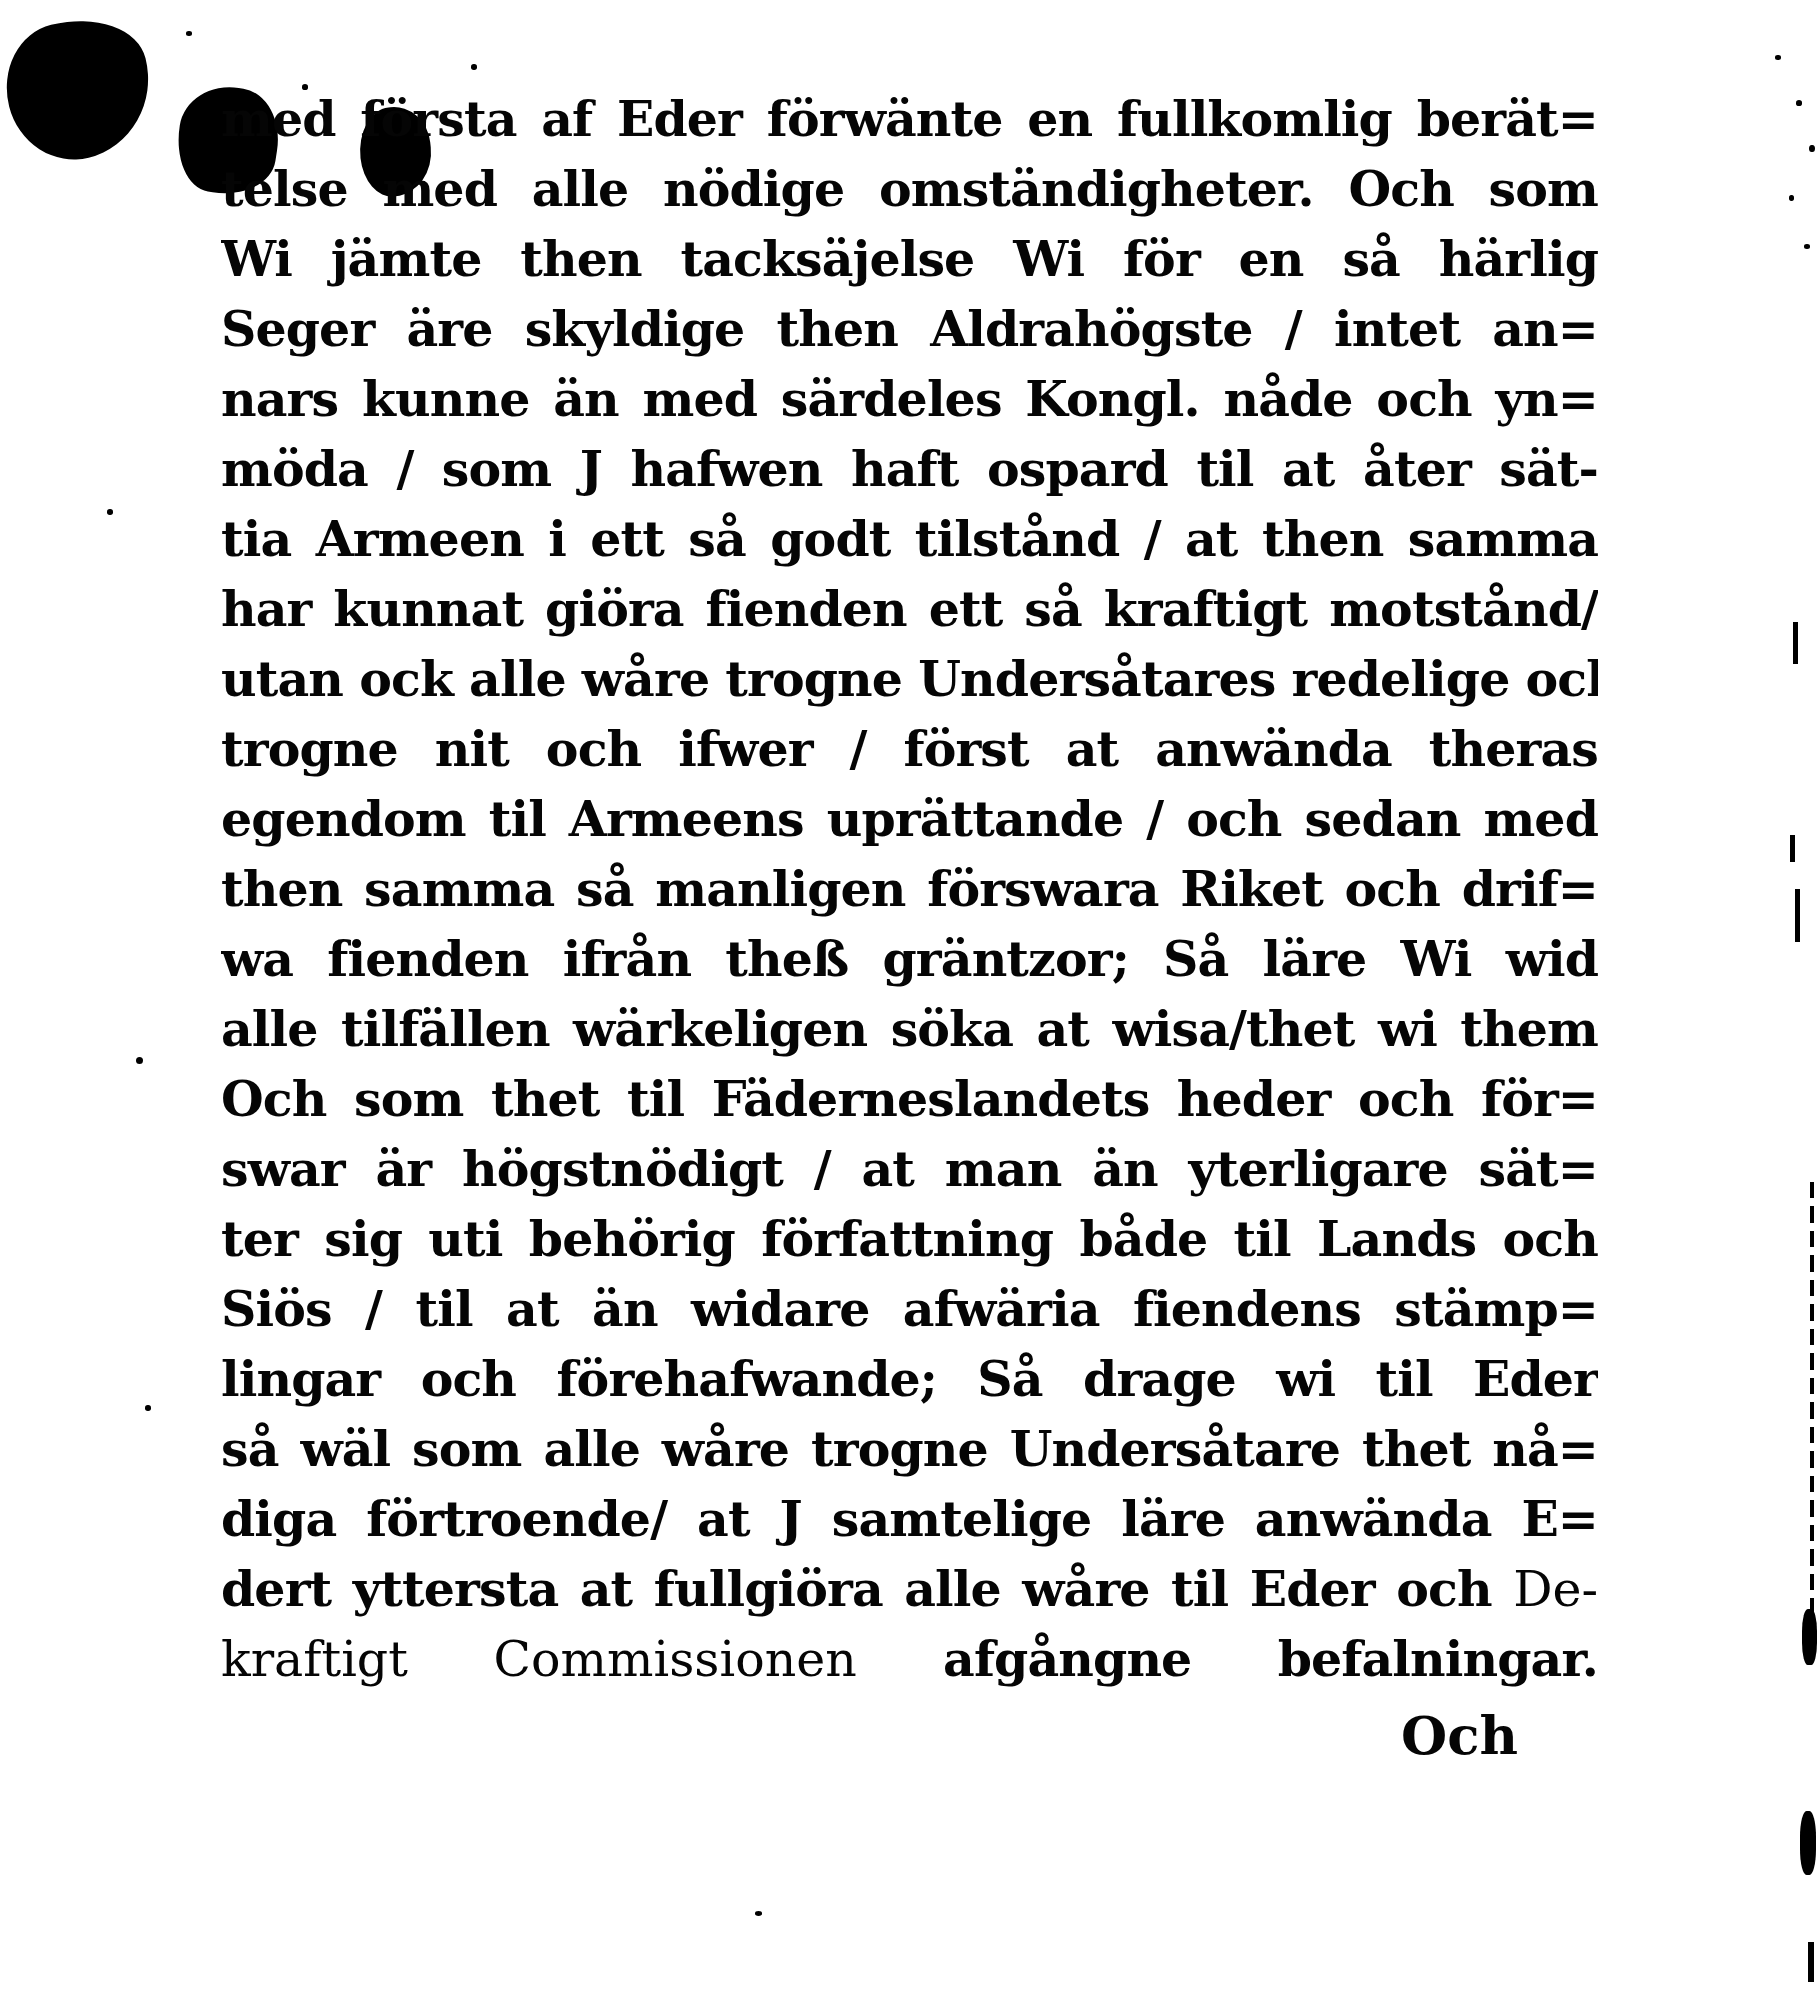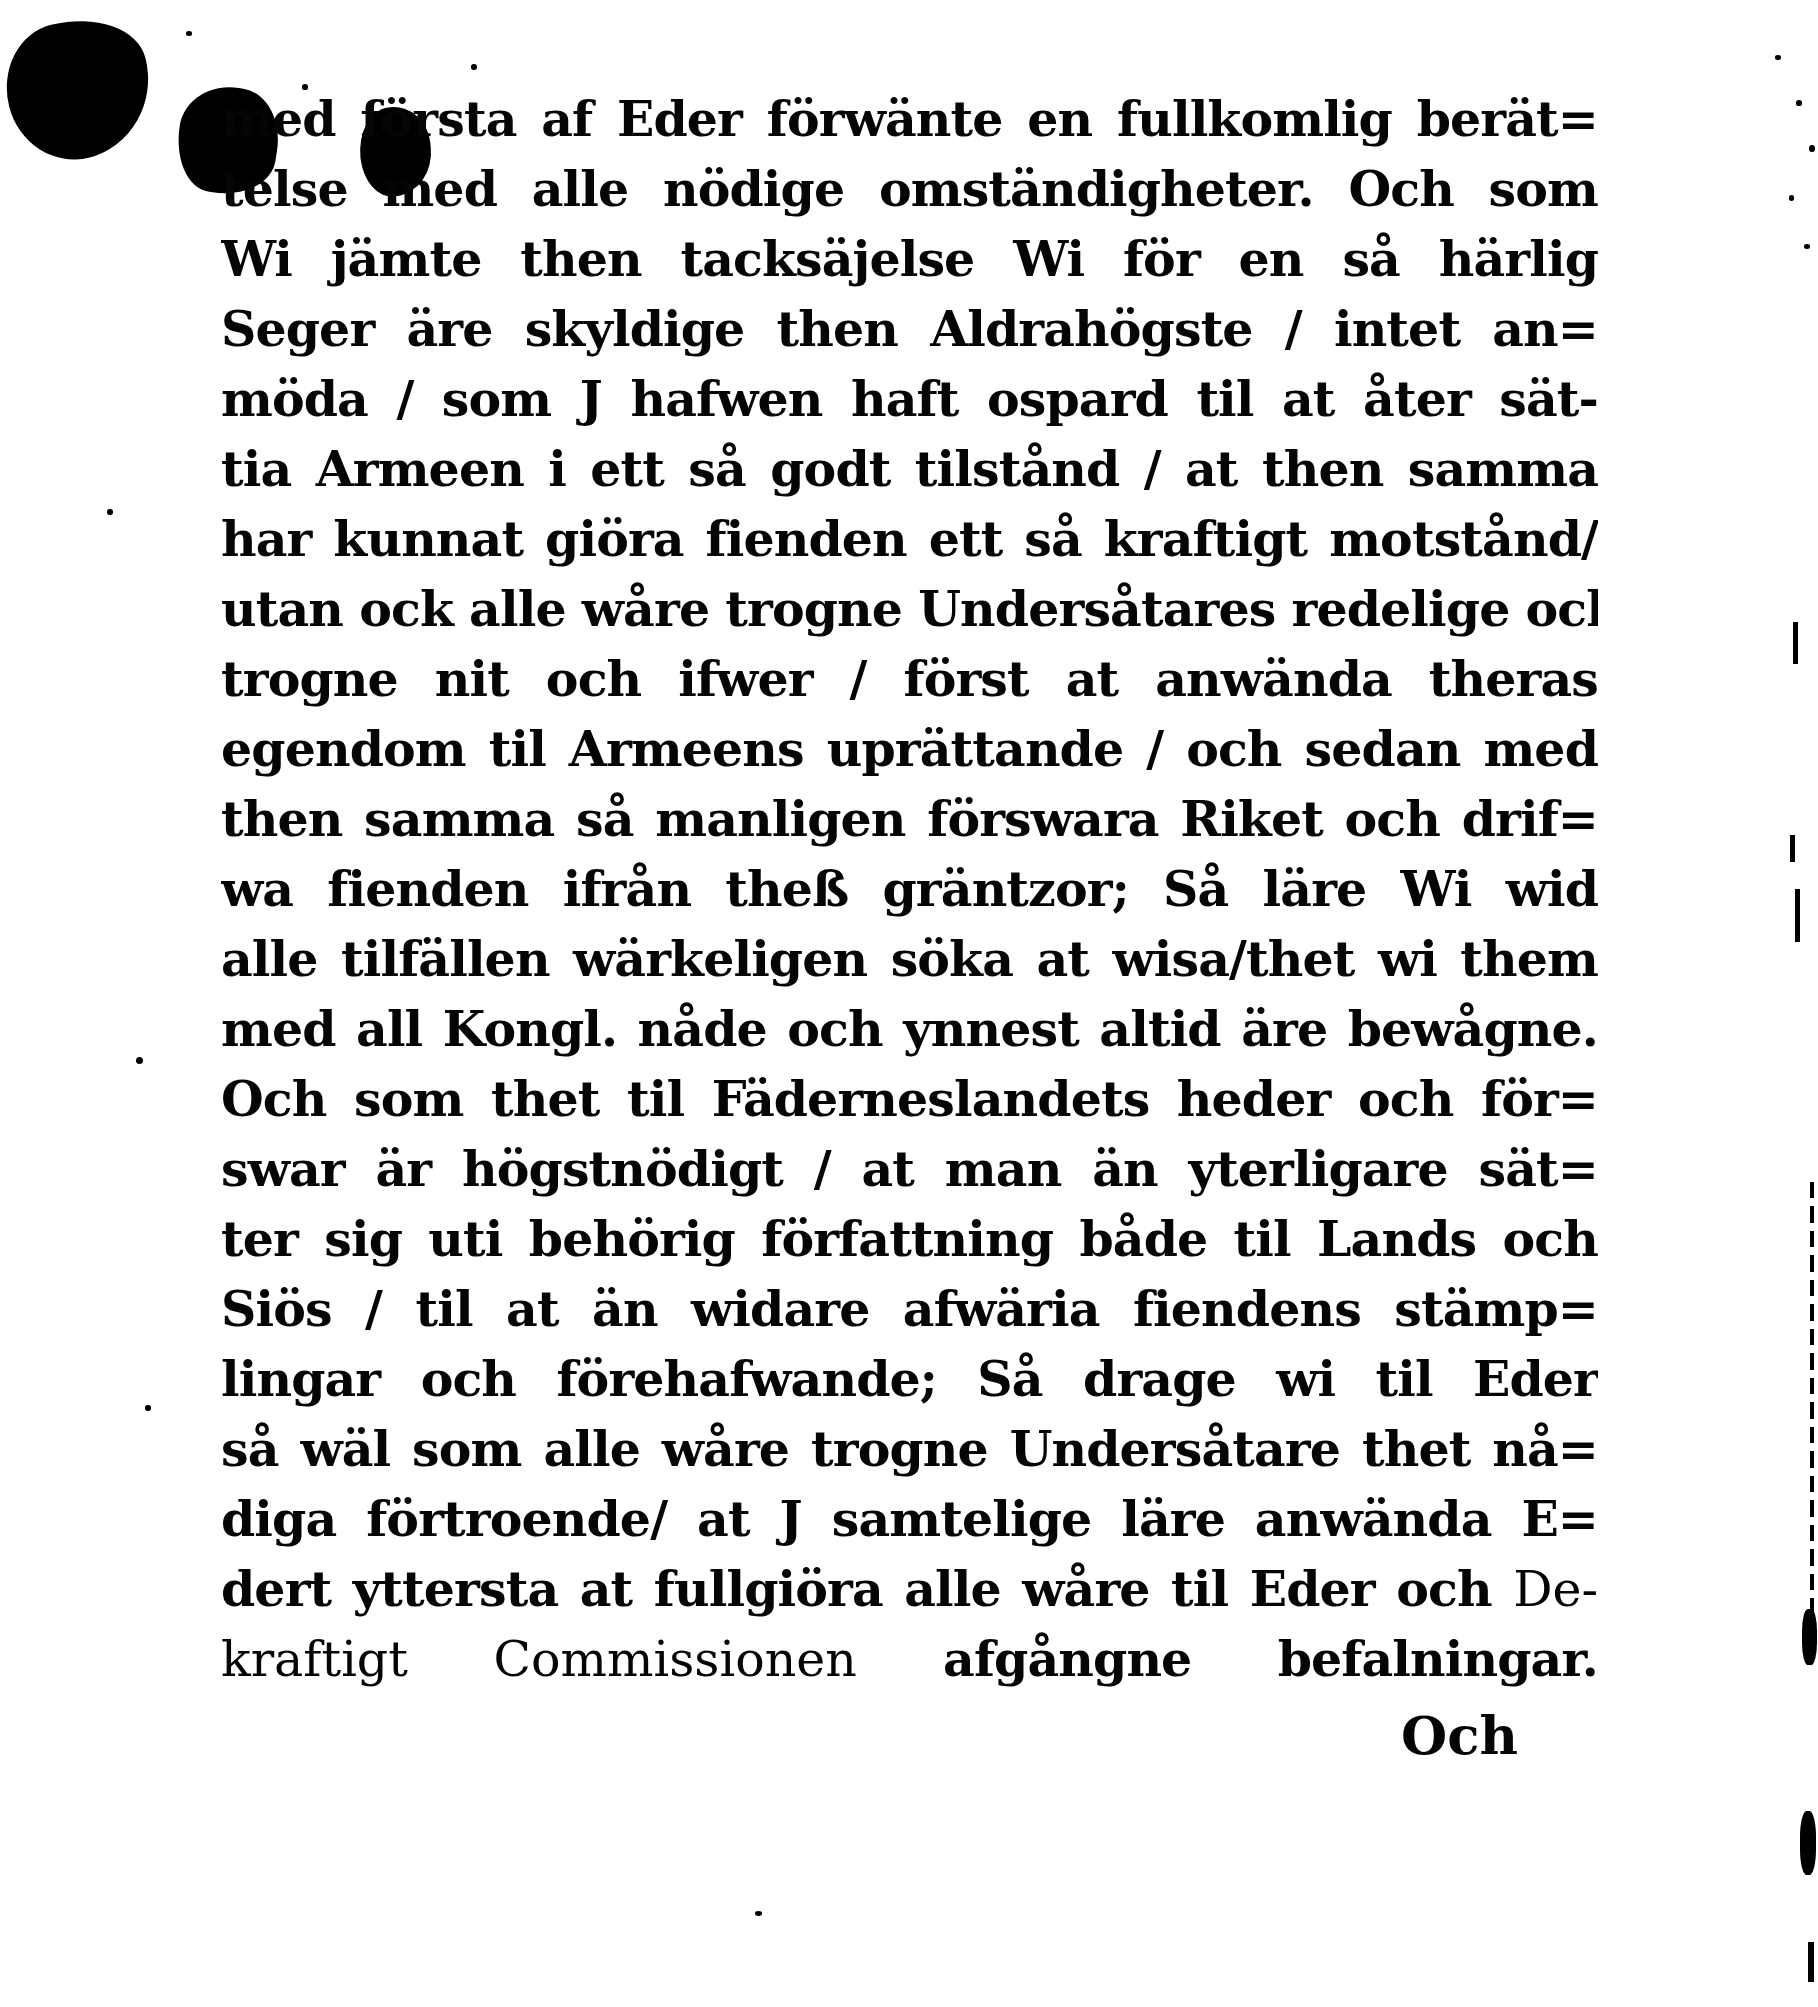--- a/index.html
+++ b/index.html
@@ -84,30 +84,30 @@
   <div class="stain edge-line"></div>
   <div class="stain edge-blob-1"></div>
   <div class="stain edge-blob-2"></div>
   <div class="stain edge-dash-4"></div>
 
   <div class="textblock">
     <div class="line">med första af Eder förwänte en fullkomlig berät=</div>
     <div class="line">telse med alle nödige omständigheter.  Och som</div>
     <div class="line">Wi jämte then tacksäjelse Wi för en så härlig</div>
     <div class="line">Seger äre skyldige then Aldrahögste / intet an=</div>
+    <div class="line">nars kunne än med särdeles Kongl. nåde och yn=</div>
     <div class="line">möda / som J hafwen haft ospard til at åter sät-</div>
     <div class="line">tia Armeen i ett så godt tilstånd / at then samma</div>
     <div class="line">har kunnat giöra fienden ett så kraftigt motstånd/</div>
     <div class="line">utan ock alle wåre trogne Undersåtares redelige och</div>
     <div class="line">trogne nit och ifwer / först at anwända theras</div>
     <div class="line">egendom til Armeens uprättande / och sedan med</div>
     <div class="line">then samma så manligen förswara Riket och drif=</div>
     <div class="line">wa fienden ifrån theß gräntzor;  Så läre Wi wid</div>
     <div class="line">alle tilfällen wärkeligen söka at wisa/thet wi them</div>
-    <div class="line">med all Kongl. nåde och ynnest altid äre bewågne.</div>
     <div class="line">Och som thet til Fäderneslandets heder och för=</div>
     <div class="line">swar är högstnödigt / at man än yterligare sät=</div>
     <div class="line">ter sig uti behörig författning både til Lands och</div>
     <div class="line">Siös / til at än widare afwäria fiendens stämp=</div>
     <div class="line">lingar och förehafwande;  Så drage wi til Eder</div>
     <div class="line">så wäl som alle wåre trogne Undersåtare thet nå=</div>
     <div class="line">diga förtroende/ at J samtelige läre anwända E=</div>
     <div class="line">
       <span>dert yttersta at fullgiöra alle wåre til Eder och </span><span class="antiqua">De-</span>
     </div>

